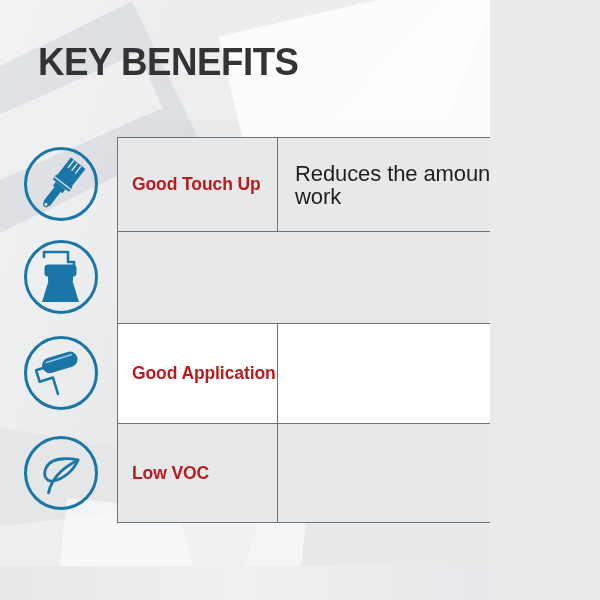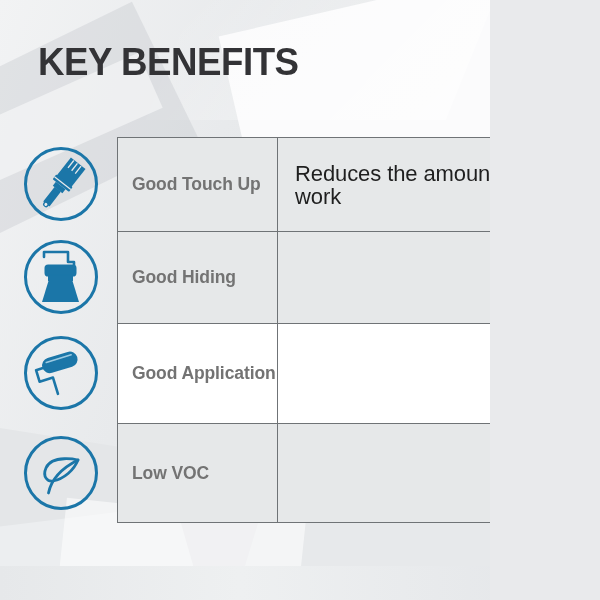--- a/index.html
+++ b/index.html
@@ -151,21 +151,21 @@
     box-sizing: border-box;
     width: 160px;
     flex: 0 0 160px;
     border-right: 1px solid #6f7376;
     display: flex;
     align-items: center;
     padding: 0 0 0 14px;
     font-weight: bold;
     font-size: 17.5px;
     line-height: 21px;
-    color: #737373;
+    color: #b91c1c;
     font-family: "Liberation Sans Narrow", "Liberation Sans", sans-serif;
     letter-spacing: -0.1px;
   }
   .cell-desc {
     box-sizing: border-box;
     flex: 1 1 auto;
     display: flex;
     align-items: center;
     padding: 0 12px 0 17px;
     font-size: 22px;
@@ -253,23 +253,20 @@
     <div class="brow" style="height:94px;">
       <div class="cell-title">
         <span>Good Touch Up</span>
       </div>
       <div class="cell-desc">
         <span>Reduces the amount of re-work</span>
       </div>
     </div>
 
     <div class="brow" style="height:92px;">
-      <div class="cell-title">
-        <span>Good Hiding</span>
-      </div>
     </div>
 
     <div class="brow alt" style="height:100px;">
       <div class="cell-title">
         <span>Good Application</span>
       </div>
     </div>
 
     <div class="brow" style="height:98px;">
       <div class="cell-title">

